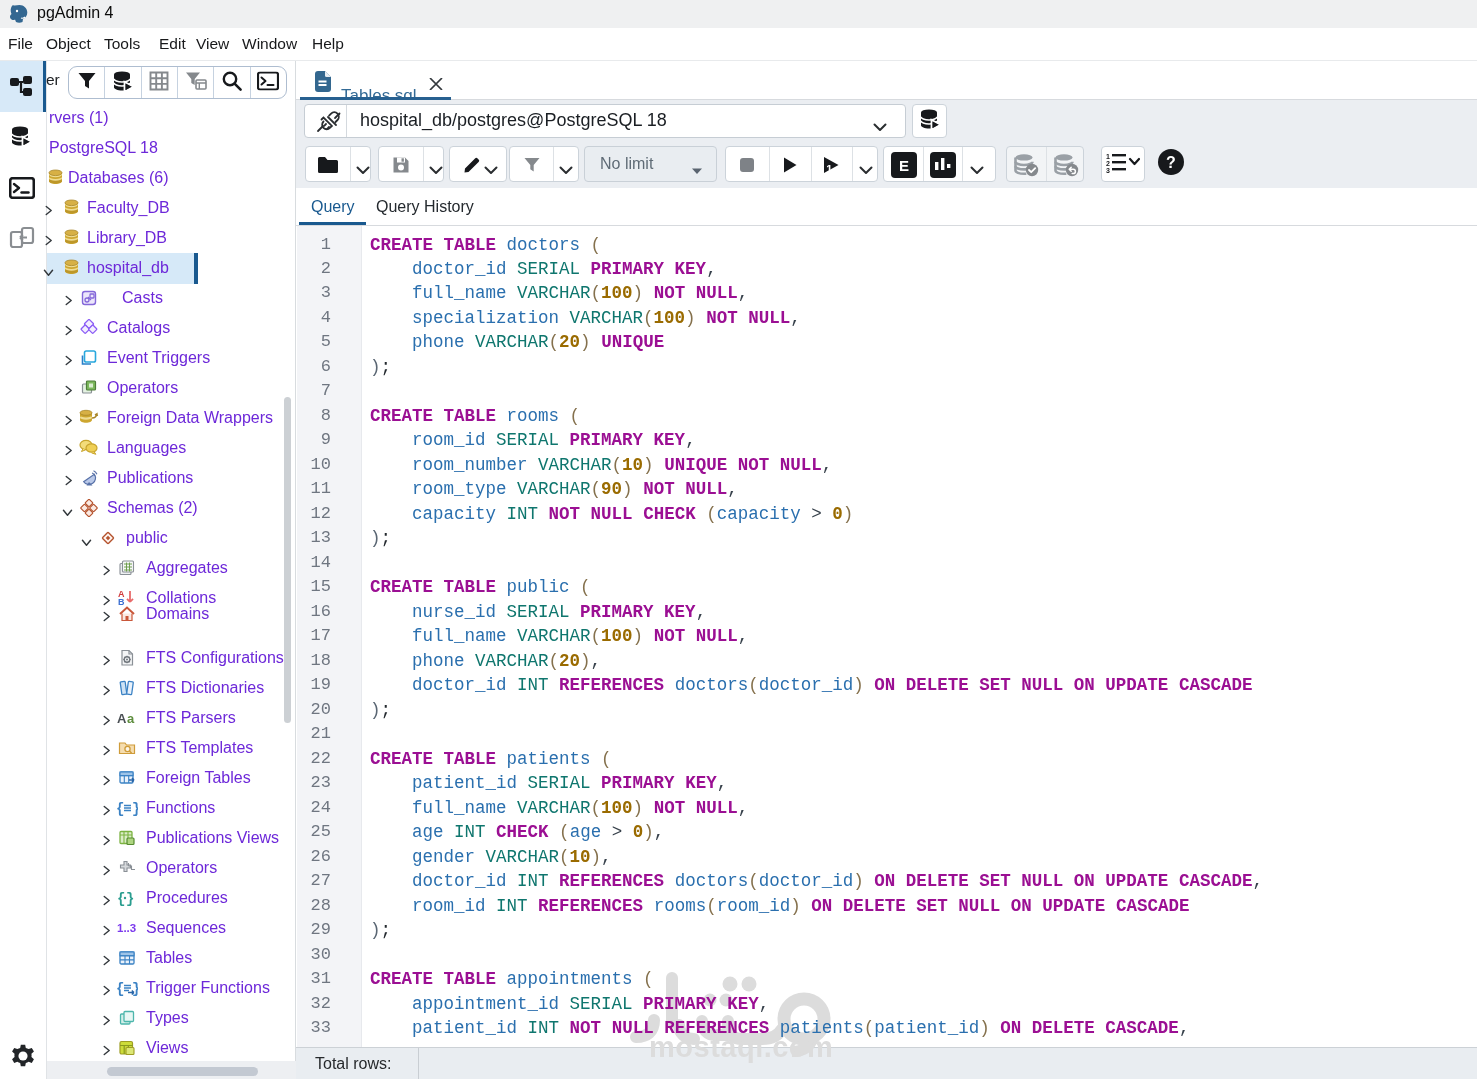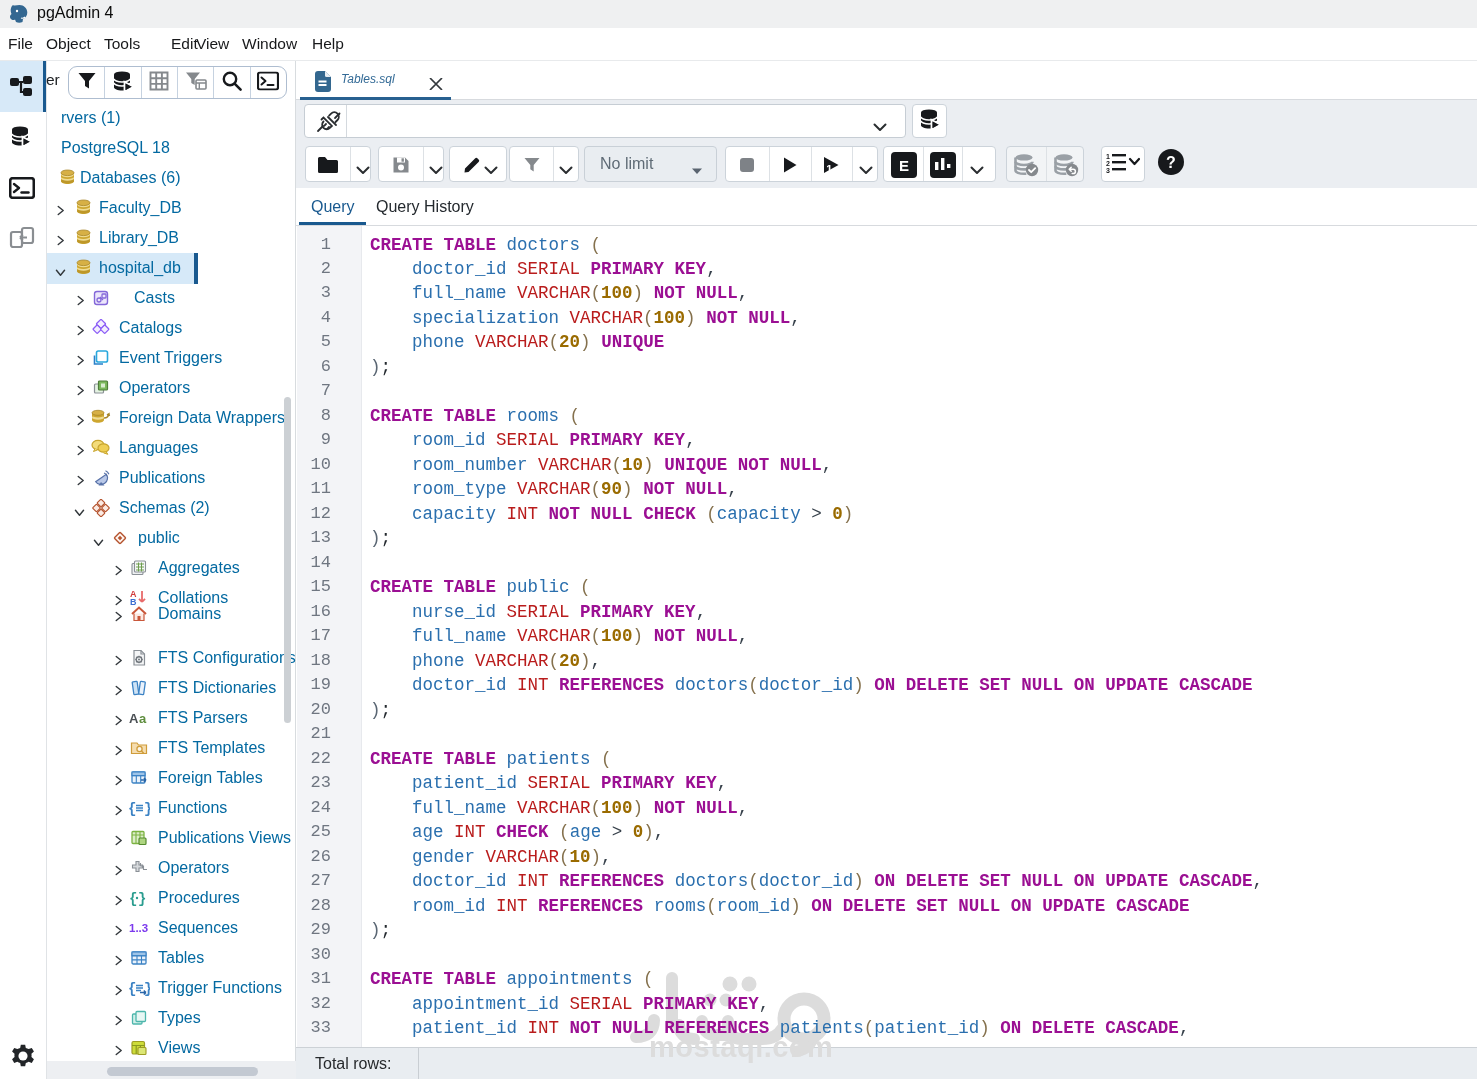--- a/index.html
+++ b/index.html
@@ -17,49 +17,49 @@
   #railbar { left:43px; top:61px; width:4px; height:51px; background:#19598f; }
   
   #sidebar { left:46px; top:61px; width:250px; height:1018px; background:#fff; border-right:1px solid #d8dcdf; border-left:1px solid #e0e3e6; }
   #sbar-er { position:absolute; left:46px; top:71px; font-size:15.5px; color:#202326; }
   #btngroup { position:absolute; left:68px; top:66px; width:219px; height:33px; background:#fff;
       border:1px solid #aebdd0; border-radius:9px; display:flex; }
   #btngroup .cell { flex:1; border-right:1px solid #c6d2e0; position:relative; }
   #btngroup .cell:last-child { border-right:none; }
   .icon-c { position:absolute; left:50%; top:50%; transform:translate(-50%,-50%); }
   
-  .trow { position:absolute; left:45px; width:251px; height:30px; font-size:16px; color:#0369a1;margin-left:12px; }
+  .trow { position:absolute; left:45px; width:251px; height:30px; font-size:16px; color:#6d28d9; }
   .trow .txt { position:absolute; top:6px; white-space:nowrap; }
   .trow .chev, .trow .ticon { position:absolute; }
   #treesel { position:absolute; left:47px; top:253px; width:147px; height:31px; background:#d6e9f8; }
   #treeselbar { position:absolute; left:194px; top:253px; width:4px; height:31px; background:#19598f; }
   
   #sb-h { position:absolute; left:107px; top:1067px; width:151px; height:8.5px; border-radius:4.5px; background:#c3c9d2; z-index:2; }
   #sb-v { position:absolute; left:284px; top:397px; width:7px; height:326px; border-radius:4px; background:#ccd0d4; }
   
   #main { left:296px; top:61px; width:1181px; height:1018px; background:#fff; }
   #tabbar { position:absolute; left:296px; top:61px; width:1181px; height:39px; background:#fff; border-bottom:1px solid #d7dade; }
-  #tabname { position:absolute; left:341px; top:72px; font-size:12px; color:#336a96;font-style:italic; }
+  #tabname { position:absolute; left:341px; top:86px; font-size:17px; color:#336a96; }
   #tabunder { position:absolute; left:300px; top:97px; width:151px; height:3px; background:#276090; }
   #graybar { position:absolute; left:296px; top:100px; width:1181px; height:88px; background:#ebeef2; }
   .wbtn { position:absolute; background:#fff; border:1px solid #ccd3da; border-radius:4px; }
   #querytabs { position:absolute; left:296px; top:188px; width:1181px; height:38px; background:#fff; border-bottom:1px solid #d7dade; }
   #qt1 { position:absolute; left:311px; top:198px; font-size:16px; color:#19598f; }
   #qt2 { position:absolute; left:376px; top:198px; font-size:16px; color:#24292e; }
   #qtunder { position:absolute; left:299px; top:222px; width:67px; height:3px; background:#19598f; }
   
   #gutter { position:absolute; left:297px; top:226px; width:65px; height:821px; background:#f3f4f7; border-right:1px solid #e7e9ed; }
   #gutnums { position:absolute; left:297px; top:232.5px; width:34px; height:816px;
       font-family:"Liberation Mono",monospace; font-size:17px; line-height:24.485px;
       color:#6f7681; text-align:right; white-space:pre; }
   #code { position:absolute; left:370px; top:232.5px; width:1100px; height:816px;
       font-family:"Liberation Mono",monospace; font-size:17.5px; line-height:24.485px;
       white-space:pre; z-index:2; }
   #code .k { color:#9b0f93; font-weight:bold; }
-  #code .t { color:#b91c1c; }
+  #code .t { color:#0f766e; }
   #code .i { color:#2a6fae; }
   #code .n { color:#9a6b00; font-weight:bold; }
   #code .p { color:#85714d; }
   #code .d { color:#37414b; }
   
   #bottombar { position:absolute; left:296px; top:1047px; width:1181px; height:32px; background:#e9edf1; border-top:1px solid #ccd1d6; }
   #bottombar span { position:absolute; left:19px; top:7px; font-size:16px; color:#26292c; }
   #watermark { position:absolute; left:622px; top:962px; z-index:1; }
 </style>
 </head>
@@ -69,21 +69,21 @@
         <path d="M5 3 C2.5 5 2 9 3.5 12 c-1.5 1 -2 3 -1 4.5 c1 1.5 3 2 4.5 1 l1 2.5 c2 1 4.5 1 6.5 0 l.5 -3 c2.5 -1 4.3 -3.5 4.3 -6.5 c0 -4.3 -3.5 -7.5 -7.8 -7.5 c-2.6 0 -4.8 1.1 -6.5 0z" fill="#336791"></path>
         <circle cx="9" cy="9" r="1.2" fill="#fff"></circle>
         <path d="M13 16 c1.5 .5 3 .2 4 -1" stroke="#fff" stroke-width="1.2" fill="none"></path>
       </svg></span>
     <span class="t">pgAdmin 4</span>
   </div>
 <div class="abs" id="menubar">
   <span style="left:8px">File</span>
     <span style="left:46px">Object</span>
   <span style="left:104px">Tools</span>
-    <span style="left:171px">Edit</span>
+    <span style="left:159px">Edit</span>
   <span style="left:196px">View</span>
     <span style="left:242px">Window</span>
   <span style="left:312px">Help</span>
 </div>
 <div class="abs" id="rail">
     <span style="position:absolute;left:9px;top:13px"><svg width="26" height="26" viewBox="0 0 26 26">
         <rect x="1" y="4" width="9" height="8" rx="2" fill="#17191c"></rect>
         <rect x="14" y="2" width="9" height="8" rx="2" fill="#17191c"></rect>
         <rect x="14" y="14" width="9" height="8" rx="2" fill="#17191c"></rect>
         <path d="M10 8 h4 M10 8 h2 v10 h2" fill="none" stroke="#17191c" stroke-width="2.2"></path>
@@ -527,20 +527,21 @@
           <g stroke="#2a2d30" stroke-width="1.8" fill="none" stroke-linecap="round">
             <path d="M4 22 l5 -5"></path>
             <path d="M9.5 12.5 a4.5 4.5 0 0 0 0 6.4 a4.5 4.5 0 0 0 6.4 0 l2 -2 l-8.4 -8.4 l-2 2"></path>
             <path d="M14 8 l8 8"></path>
             <path d="M21.5 13 l2 -2 a4.5 4.5 0 0 0 -6.4 -6.4 l-2 2"></path>
             <path d="M21 9 l4.5 -4.5"></path>
             <path d="M12 15 l-1.8 1.8 M15 18 l-1.8 1.8"></path>
           </g>
         </svg></span>
 <span style="position:absolute;left:41px;top:0;width:1px;height:32px;background:#d4d9de"></span>
+<span style="position:absolute;left:55px;top:5px;font-size:18px;color:#1a1e23">hospital_db/postgres@PostgreSQL 18</span>
 <span style="position:absolute;left:568px;top:13px"><svg width="14" height="9" viewBox="0 0 14 9">
           <path d="M1.5 1.5 L7 7 L12.5 1.5" fill="none" stroke="#2a2d30" stroke-width="2" stroke-linecap="round" stroke-linejoin="round"></path>
         </svg></span>
 </div>
     <div class="wbtn" style="left:912px;top:104px;width:35px;height:34px;">
       <span style="position:absolute;left:50%;top:50%;transform:translate(-50%,-50%)"><svg width="22" height="22" viewBox="0 0 22 22">
           <ellipse cx="10" cy="4.6" rx="8" ry="3.2" fill="#17191c"></ellipse>
           <path d="M2 4.6 h16 v12.6 c0 1.8 -3.6 3.2 -8 3.2 s-8 -1.4 -8 -3.2 z" fill="#17191c"></path>
           <path d="M2 8.8 a8 3.2 0 0 0 16 0 M2 12.8 a8 3.2 0 0 0 16 0" fill="none" stroke="#fff" stroke-width="1.5"></path>
           <path d="M12.5 11.8 l9 5 -9 5 z" fill="#17191c" stroke="#fff" stroke-width="1.8"></path>

